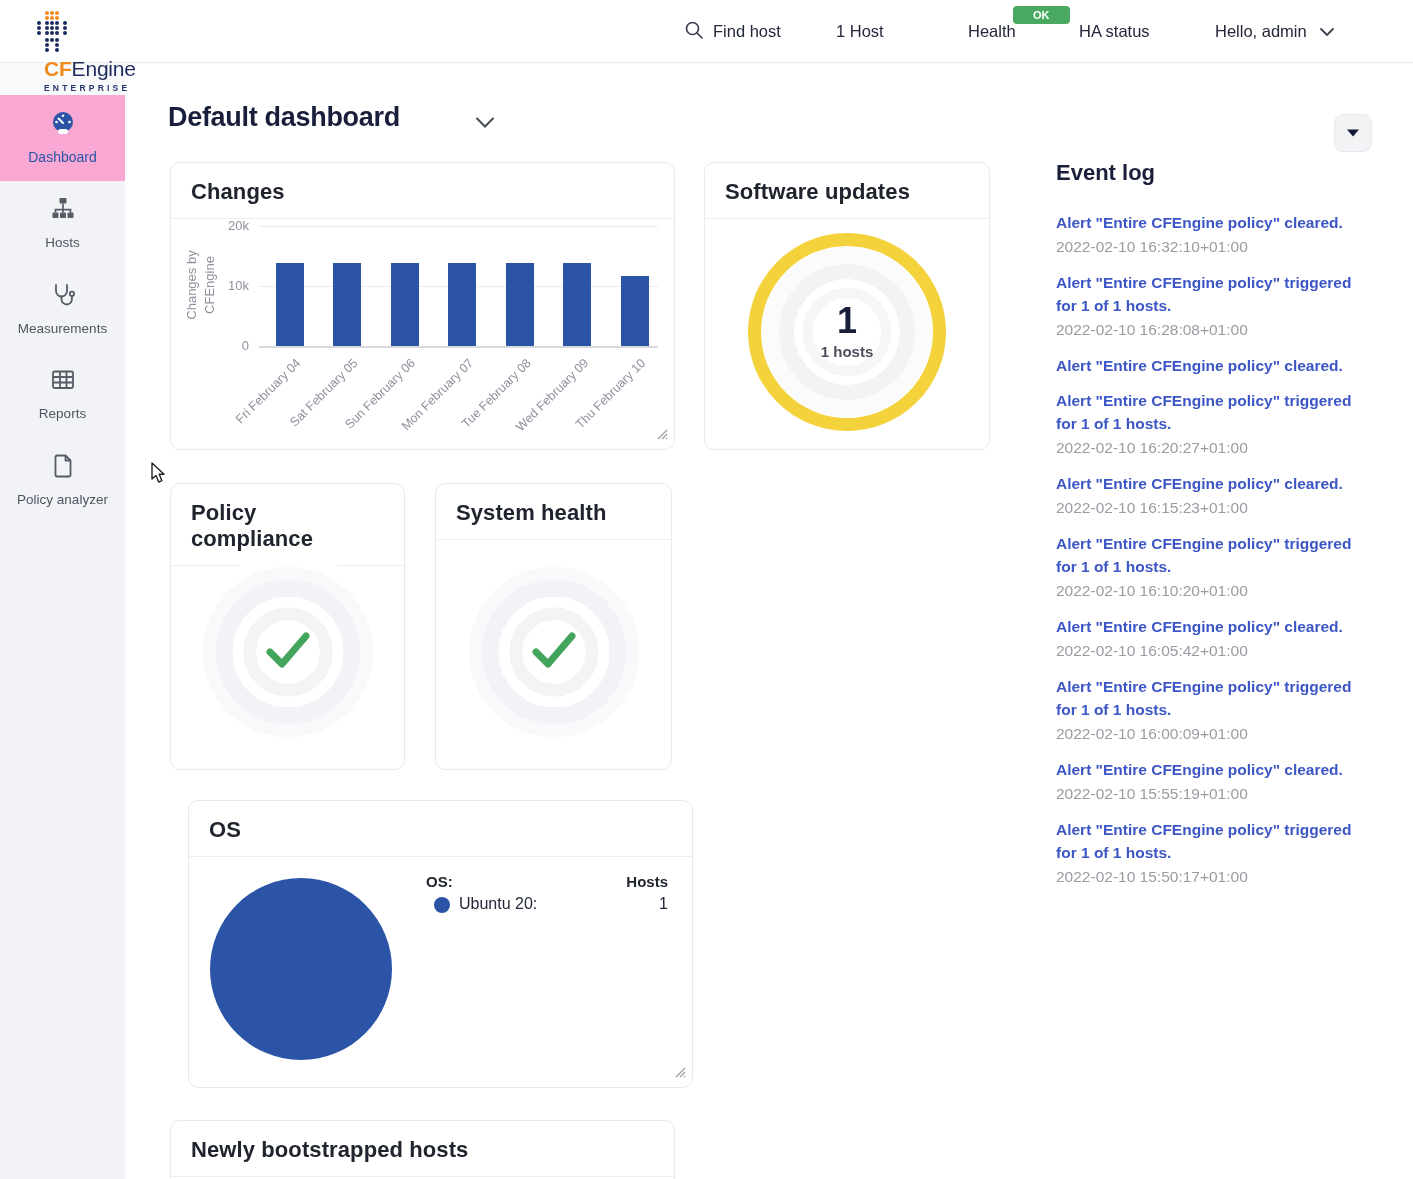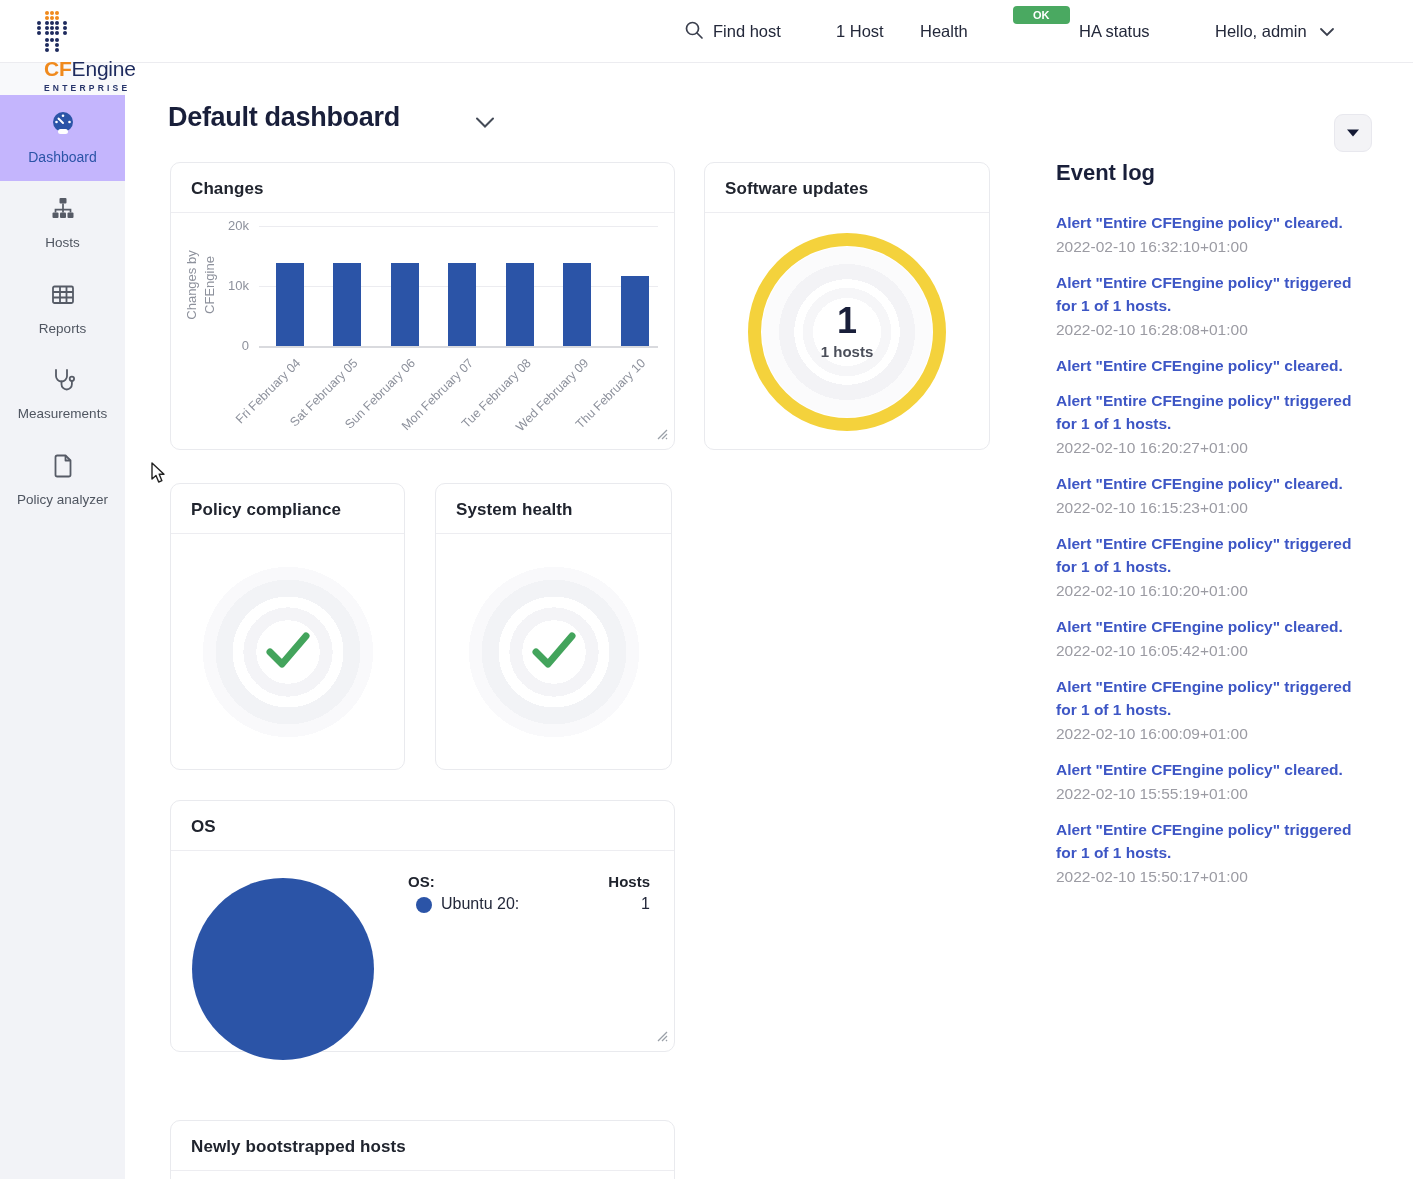--- a/index.html
+++ b/index.html
@@ -20,30 +20,30 @@
   .hnav-item { position:absolute; top:0; height:63px; display:flex; align-items:center; font-size:16.5px; color:#23283a; font-weight:500; cursor:pointer; white-space:nowrap; }
   .search-box { left:684px; }
   .search-box .search-label { margin-left:9px; }
   .ok-badge { position:absolute; left:1013px; top:6px; background:#4aa961; color:#fff; font-size:11px; font-weight:700; padding:3px 20px; border-radius:4px; line-height:1.1; z-index:11; }
   .user-chevron { margin-left:12px; }
   
   .sidebar { position:absolute; top:63px; left:0; width:125px; height:1116px; background:#f2f3f7; z-index:9; }
   .sidebar-strip { height:32px; background:#f8f9fb; }
   .side-item { width:125px; text-align:center; padding:15px 4px 16px; cursor:pointer; }
   .side-item .lbl { font-size:13.5px; color:#4f5560; margin-top:9px; line-height:1.15; }
-  .side-item.active { background:#c4b5fd; }
+  .side-item.active { background:#f9a8d4; }
   .side-item.active .lbl { color:#2b54a7; font-size:14px; }
   .side-icon { display:inline-block; height:26px; }
   
   .page-title { position:absolute; left:168px; top:102px; font-size:27px; font-weight:800; color:#191f3a; letter-spacing:-0.3px; }
   .title-chevron { position:absolute; left:474px; top:115px; cursor:pointer; }
   .caret-btn { position:absolute; left:1334px; top:114px; width:38px; height:38px; background:#f3f3f6; border:1px solid #e8e8ee; border-radius:9px; display:flex; align-items:center; justify-content:center; cursor:pointer; }
   
   .card { position:absolute; background:#fff; border:1px solid #e9eaee; border-radius:10px; }
-  .card-head { padding:16px 20px 13px; font-size:17px; font-weight:700; color:#20242e; border-bottom:1px solid #ededf1; letter-spacing:0.1px; }
+  .card-head { padding:16px 20px 13px; font-size:22px; font-weight:700; color:#20242e; border-bottom:1px solid #ededf1; letter-spacing:0.1px; }
   .resize-handle { position:absolute; right:6px; bottom:5px; cursor:nwse-resize; }
   
   #changes-card { left:170px; top:162px; width:505px; height:288px; }
   .ylab { position:absolute; left:-30px; top:104px; width:120px; height:36px; transform:rotate(-90deg); text-align:center; font-size:13px; line-height:18px; color:#8d919c; }
   .gridline { position:absolute; height:1px; background:#ececf0; }
   .gridline.axis { background:#d9dade; height:2px; }
   .ytick { position:absolute; width:32px; text-align:right; font-size:13px; color:#8d919c; }
   .bar { position:absolute; width:28px; background:#2b54a7; }
   .xlabel { position:absolute; white-space:nowrap; font-size:12.5px; color:#8d919c; transform:rotate(-45deg); transform-origin:100% 0; }
   
@@ -52,21 +52,21 @@
   .soft-ring-outer { width:198px; height:198px; border:13px solid #f4d23c; border-radius:50%; display:flex; align-items:center; justify-content:center; }
   .soft-rings { width:170px; height:170px; border-radius:50%; background:radial-gradient(closest-side,#fff 0 40%,#f6f6f8 40% 52%,#fff 52% 62%,#f3f3f6 62% 80%,#fbfbfc 80% 100%); display:flex; flex-direction:column; align-items:center; justify-content:center; }
   .soft-count { font-size:36px; font-weight:800; color:#191f3a; line-height:1; }
   .soft-sub { font-size:15px; color:#4b4f5a; margin-top:4px;font-weight:bold; }
   
   #policy-card { left:170px; top:483px; width:235px; height:287px; }
   #health-card { left:435px; top:483px; width:237px; height:287px; }
   .target-body { position:absolute; top:51px; left:0; right:0; bottom:0; display:flex; align-items:center; justify-content:center; }
   .target-rings { width:198px; height:198px; border-radius:50%; background:radial-gradient(closest-side,#fff 0 32%,#f4f4f7 32% 45%,#fff 45% 56%,#f2f3f6 56% 73%,#f9f9fb 73% 86%,#fff 86% 100%); display:flex; align-items:center; justify-content:center; }
   
-  #os-card { left:170px; top:800px; width:505px; height:252px; }
+  #os-card { left:188px; top:800px; width:505px; height:288px; }
   .os-pie { position:absolute; left:21px; top:77px; width:182px; height:182px; border-radius:50%; background:#2b54a7; }
   .os-legend-header { position:absolute; left:237px; top:72px; font-size:15px; font-weight:700; color:#20242e; }
   .os-hosts-header { position:absolute; right:24px; top:72px; font-size:15px; font-weight:700; color:#20242e; }
   .os-row { position:absolute; left:237px; right:24px; top:93px; height:22px; }
   .os-dot { position:absolute; left:8px; top:3px; width:16px; height:16px; border-radius:50%; }
   .os-row-label { position:absolute; left:33px; top:1px; font-size:16px; color:#23283a; }
   .os-row-value { position:absolute; right:0; top:1px; font-size:16px; color:#23283a; }
   
   #bootstrap-card { left:170px; top:1120px; width:505px; height:120px; }
   
@@ -130,21 +130,21 @@
       <svg width="20" height="20" viewBox="0 0 20 20" fill="none" stroke="#3a3f4d" stroke-width="1.7">
         <circle cx="8.5" cy="8.5" r="6"></circle>
           <path d="M13 13l5 5" stroke-linecap="round"></path>
       </svg>
     </span>
     <span class="search-label">Find host</span>
   </div>
 
   <div class="hnav-item" style="left:836px;">1 Host</div>
 
-  <div class="hnav-item" style="left:920px;">Health</div>
+  <div class="hnav-item" style="left:968px;">Health</div>
   <div class="ok-badge">OK</div>
 
   <div class="hnav-item" style="left:1079px;">HA status</div>
 
   <div class="hnav-item" style="left:1215px;">
     <span>Hello, admin</span>
     <span class="user-chevron">
       <svg width="16" height="10" viewBox="0 0 16 10" fill="none" stroke="#3a3f4d" stroke-width="1.8" stroke-linecap="round">
           <path d="M2 2l6 6 6-6"></path>
         </svg>
@@ -177,37 +177,37 @@
         <rect x="10" y="16.5" width="6" height="5.5" rx="1"></rect>
         <rect x="17.5" y="16.5" width="6" height="5.5" rx="1"></rect>
         <path d="M13 7.5v3M5.5 16.5v-2.8h15v2.8M13 10.5v6" stroke="#565b66" stroke-width="1.7" fill="none"></path>
       </svg>
     </span>
     <div class="lbl">Hosts</div>
   </div>
 
   <div class="side-item">
     <span class="side-icon">
-      <svg width="26" height="26" viewBox="0 0 26 26" fill="none" stroke="#565b66" stroke-width="1.8">
-        <rect x="3" y="4.5" width="20" height="16.5" rx="1.5"></rect>
-        <path d="M3 10h20M3 15.5h20M10 4.5v16.5M16.5 4.5v16.5"></path>
-      </svg>
-    </span>
-    <div class="lbl">Reports</div>
-  </div>
-
-  <div class="side-item">
-    <span class="side-icon">
       <svg width="26" height="26" viewBox="0 0 26 26" fill="none" stroke="#565b66" stroke-width="1.8" stroke-linecap="round">
         <path d="M6 3v6a5.5 5.5 0 0 0 11 0V3"></path>
         <path d="M11.5 14.5v2.8a5.2 5.2 0 0 0 10.4 0v-2.5"></path>
         <circle cx="21.9" cy="11.8" r="2.2"></circle>
       </svg>
     </span>
     <div class="lbl">Measurements</div>
+  </div>
+
+  <div class="side-item">
+    <span class="side-icon">
+      <svg width="26" height="26" viewBox="0 0 26 26" fill="none" stroke="#565b66" stroke-width="1.8">
+        <rect x="3" y="4.5" width="20" height="16.5" rx="1.5"></rect>
+        <path d="M3 10h20M3 15.5h20M10 4.5v16.5M16.5 4.5v16.5"></path>
+      </svg>
+    </span>
+    <div class="lbl">Reports</div>
   </div>
 
   <div class="side-item">
     <span class="side-icon">
       <svg width="26" height="26" viewBox="0 0 26 26" fill="none" stroke="#565b66" stroke-width="1.8" stroke-linejoin="round">
         <path d="M15.5 2.5H7.3A1.8 1.8 0 0 0 5.5 4.3v17.4a1.8 1.8 0 0 0 1.8 1.8h11.4a1.8 1.8 0 0 0 1.8-1.8V7.5z"></path>
         <path d="M15.5 2.5v5h5"></path>
       </svg>
     </span>
     <div class="lbl">Policy analyzer</div>

